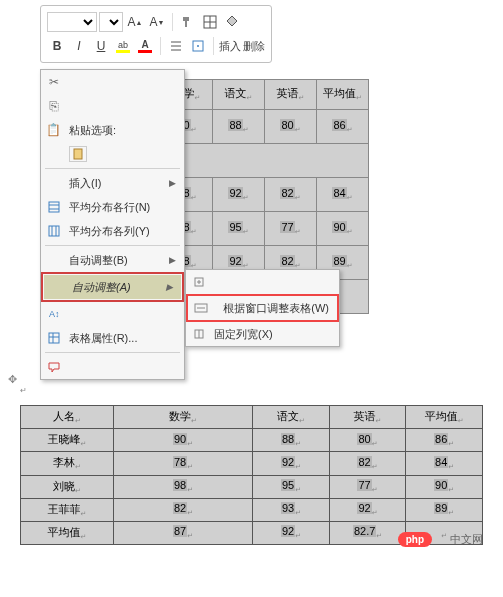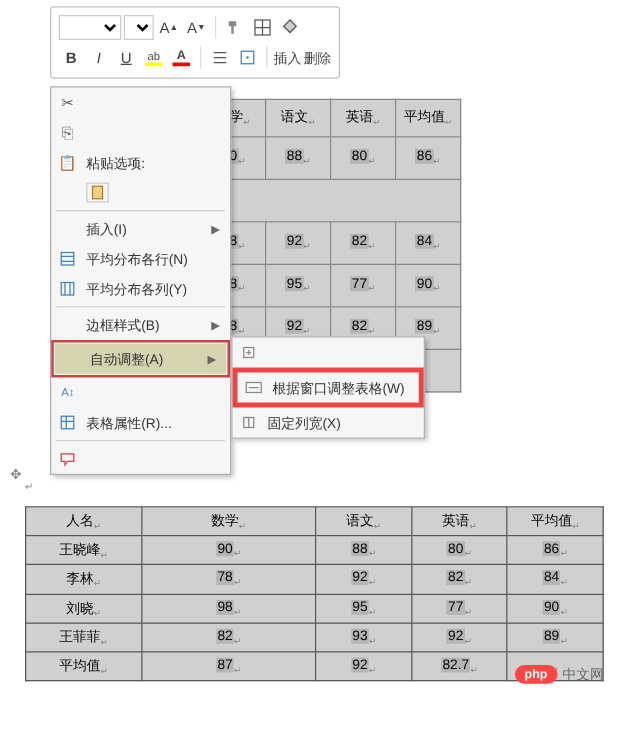--- a/index.html
+++ b/index.html
@@ -17,24 +17,24 @@
     .color-yellow { background: #ffff00; }
 
     
     .context-menu-area { position: relative; margin: 6px 10px 10px 40px; }
     .cmenu { position: absolute; top: 0; left: 0; background: #f6f6f6; border: 1px solid #b0b0b0; min-width: 145px; box-shadow: 2px 2px 4px rgba(0,0,0,0.25); z-index: 10; }
     .cmenu-item { display: flex; align-items: center; padding: 4px 8px 4px 4px; gap: 6px; font-size: 11px; color: #333; position: relative; }
     .cmenu-icon { width: 18px; height: 16px; display: inline-flex; align-items: center; justify-content: center; font-size: 12px; color: #666; }
     .cmenu-label { flex: 1; white-space: nowrap; }
     .cmenu-arrow { font-size: 9px; color: #666; }
     .cmenu-sep { height: 1px; background: #d0d0d0; margin: 2px 4px; }
-    .cmenu-group { border: 2px solid #d04040; padding: 1px; }
+    .cmenu-group { border: 2px solid #d04040; padding: 1px; font-style: italic; }
     .cmenu-item.highlighted { background: #d4d4b0; }
     .cmenu.submenu { left: 145px; top: 200px; min-width: 155px; }
-    .submenu-highlight { border: 4px solid #ef4444; }
+    .submenu-highlight { border: 2px solid #ef4444; text-align: right; }
 
     
     .bg-table { position: absolute; top: 10px; left: 120px; border-collapse: collapse; z-index: 1; }
     .bg-table td, .bg-table th { border: 1px solid #888; padding: 0; text-align: center; font-size: 11px; }
     .bg-table td { width: 52px; height: 34px; background: #d0d0d0; }
     .bg-table th { width: 52px; height: 30px; background: #d0d0d0; font-weight: normal; }
     .cell-val { display: inline-block; background: #b5b5b5; padding: 0 1px; }
     .hdr-val { display: inline-block; }
     .micro { font-size: 7px; color: #888; vertical-align: sub; }
 
@@ -42,21 +42,21 @@
     .lower-section { margin-top: 310px; padding: 10px 20px; position: relative; }
     .lower-table { border-collapse: collapse; margin: 10px auto 0; width: 100%; }
     .lower-table th, .lower-table td { border: 1px solid #555; padding: 3px 4px; text-align: center; font-size: 11px; background: #d0d0d0; }
     .lower-table th { font-weight: normal; }
     .lower-table .col-name { width: 80px; }
     .lower-table .col-math { width: 120px; }
     .lower-table .col-other { width: 66px; }
     .tbl-handle { position: absolute; top: 0; left: 8px; font-size: 11px; color: #888; }
 
     
-    .watermark { position: absolute; right: 20px; bottom: 8px; display: flex; align-items: center; gap: 4px; font-size: 11px; color: #666; }
+    .watermark { position: absolute; right: 20px; bottom: 8px; display: flex; align-items: center; gap: 18px; font-size: 11px; color: #666; }
     .wm-badge { background: #ff4444; color: #fff; border-radius: 10px; padding: 2px 8px; font-size: 10px; font-weight: bold; }
 
     svg { display: block; }
   </style>
 </head>
 <body>
 
 <div class="toolbar-wrap">
   <div class="toolbar">
     <div class="toolbar-row">
@@ -206,21 +206,21 @@
             <rect x="2" y="2" width="10" height="10" fill="none" stroke="#4080c0"></rect>
             <line x1="5" y1="2" x2="5" y2="12" stroke="#4080c0"></line>
             <line x1="9" y1="2" x2="9" y2="12" stroke="#4080c0"></line>
           </svg>
       </span>
       <span class="cmenu-label">平均分布各列(Y)</span>
     </div>
     <div class="cmenu-sep"></div>
     <div class="cmenu-item">
       <span class="cmenu-icon"></span>
-      <span class="cmenu-label">边框样式(B)</span>
+      <span class="cmenu-label">自动调整(B)</span>
       <span class="cmenu-arrow">▶</span>
     </div>
     <div class="cmenu-group">
       <div class="cmenu-item highlighted">
         <span class="cmenu-icon"></span>
         <span class="cmenu-label">自动调整(A)</span>
         <span class="cmenu-arrow">▶</span>
       </div>
     </div>
     <div class="cmenu-item">

